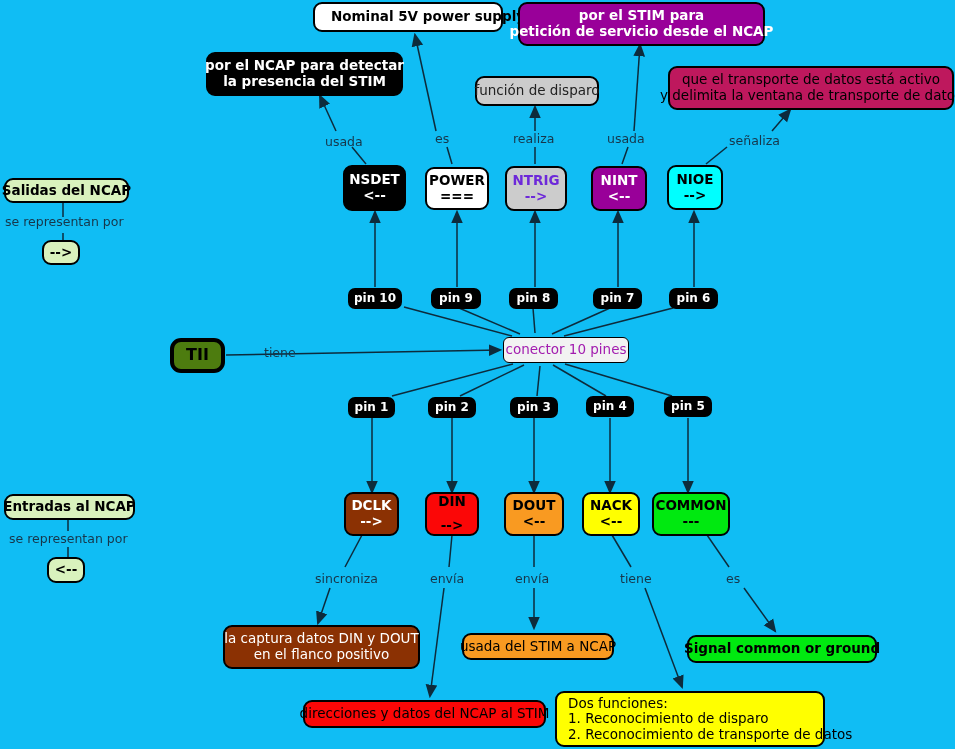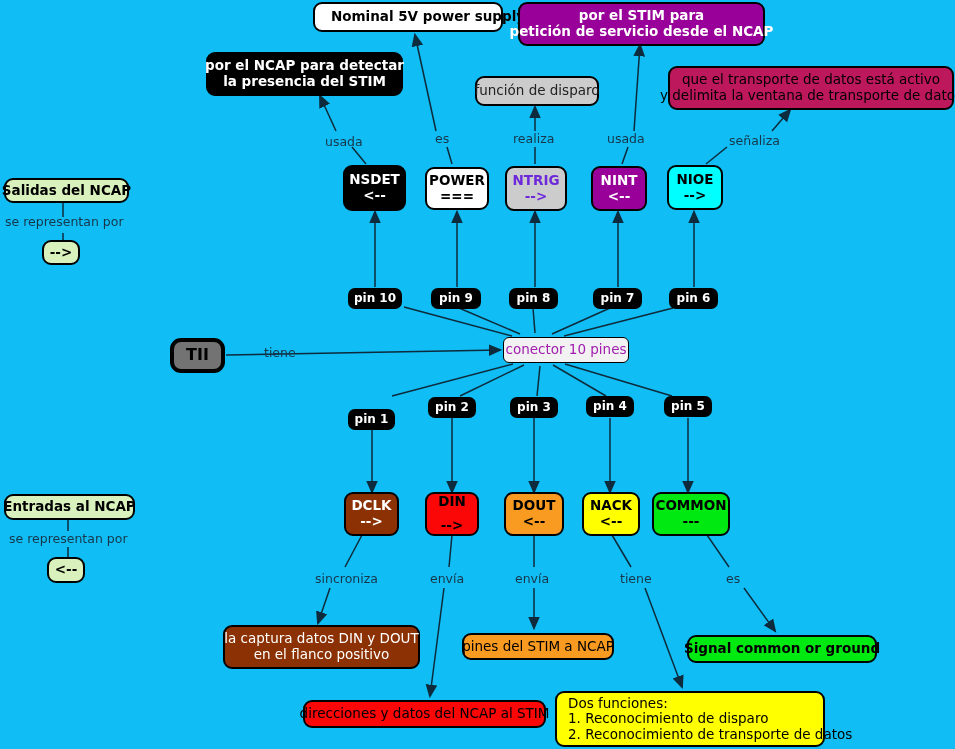--- a/index.html
+++ b/index.html
@@ -207,31 +207,31 @@
   <div class="node pin" style="left:509px; top:288px; width:49px; height:21px;">
     <span>pin 8</span>
   </div>
   <div class="node pin" style="left:593px; top:288px; width:49px; height:21px;">
     <span>pin 7</span>
   </div>
   <div class="node pin" style="left:669px; top:288px; width:49px; height:21px;">
     <span>pin 6</span>
   </div>
 
-  <div class="node concept" style="left:170px; top:338px; width:55px; height:35px; background:#737373; color:#000000; border-width:4px; border-radius:11px; font-size:16px;">
+  <div class="node concept" style="left:170px; top:338px; width:55px; height:35px; background:#4d7c0f; color:#000000; border-width:4px; border-radius:11px; font-size:16px;">
     <span>TII</span>
   </div>
 
   <div class="edge-label" style="left:264px; top:345px;">tiene</div>
 
   <div class="node prop" style="left:503px; top:337px; width:126px; height:26px; background:#f2f2f2; color:#a21caf; border-width:1.5px; border-radius:6px;">
     <span>conector 10 pines</span>
   </div>
 
-  <div class="node pin" style="left:348px; top:397px; width:47px; height:21px;margin-top:12px;">
+  <div class="node pin" style="left:348px; top:397px; width:47px; height:21px;">
     <span>pin 1</span>
   </div>
   <div class="node pin" style="left:428px; top:397px; width:48px; height:21px;">
     <span>pin 2</span>
   </div>
   <div class="node pin" style="left:510px; top:397px; width:48px; height:21px;">
     <span>pin 3</span>
   </div>
   <div class="node pin" style="left:586px; top:396px; width:48px; height:21px;">
     <span>pin 4</span>
@@ -270,21 +270,21 @@
   <div class="node prop" style="left:223px; top:625px; width:197px; height:44px; background:#8b3103; color:#ffffff;">
     <span>la captura datos DIN y DOUT
 en el flanco positivo</span>
   </div>
 
   <div class="node prop" style="left:303px; top:700px; width:243px; height:28px; background:#fb0707; color:#000000;">
     <span>direcciones y datos del NCAP al STIM</span>
   </div>
 
   <div class="node prop" style="left:462px; top:633px; width:152px; height:27px; background:#f99a21; color:#000000;">
-    <span>pines del STIM a NCAP</span>
+    <span>usada del STIM a NCAP</span>
   </div>
 
   <div class="node prop" style="left:555px; top:691px; width:270px; height:56px; background:#ffff00; color:#000000; justify-content:flex-start; text-align:left; padding-left:11px;">
     <span>Dos funciones:
 1. Reconocimiento de disparo
 2. Reconocimiento de transporte de datos</span>
   </div>
 
   <div class="node concept" style="left:687px; top:635px; width:190px; height:28px; background:#00e910; color:#000000;">
     <span>Signal common or ground</span>

